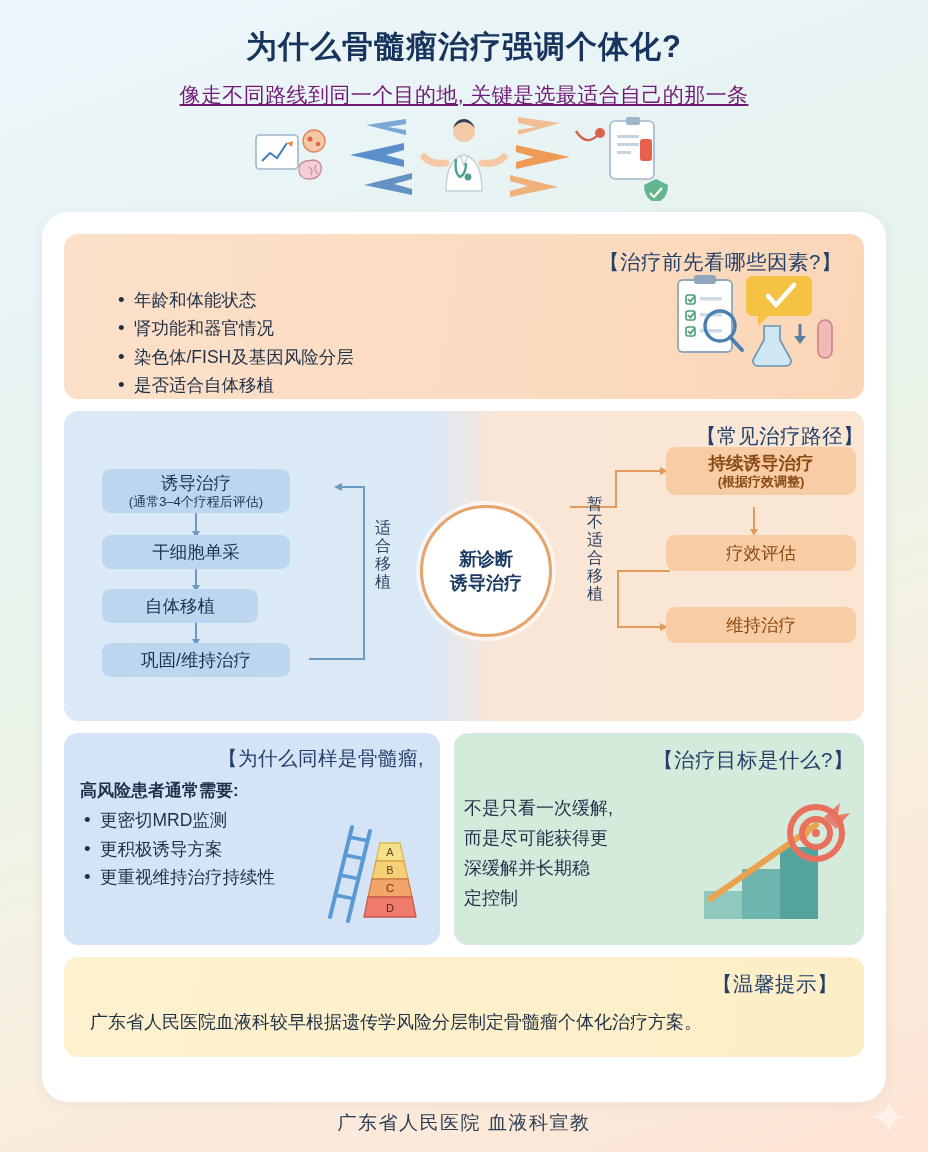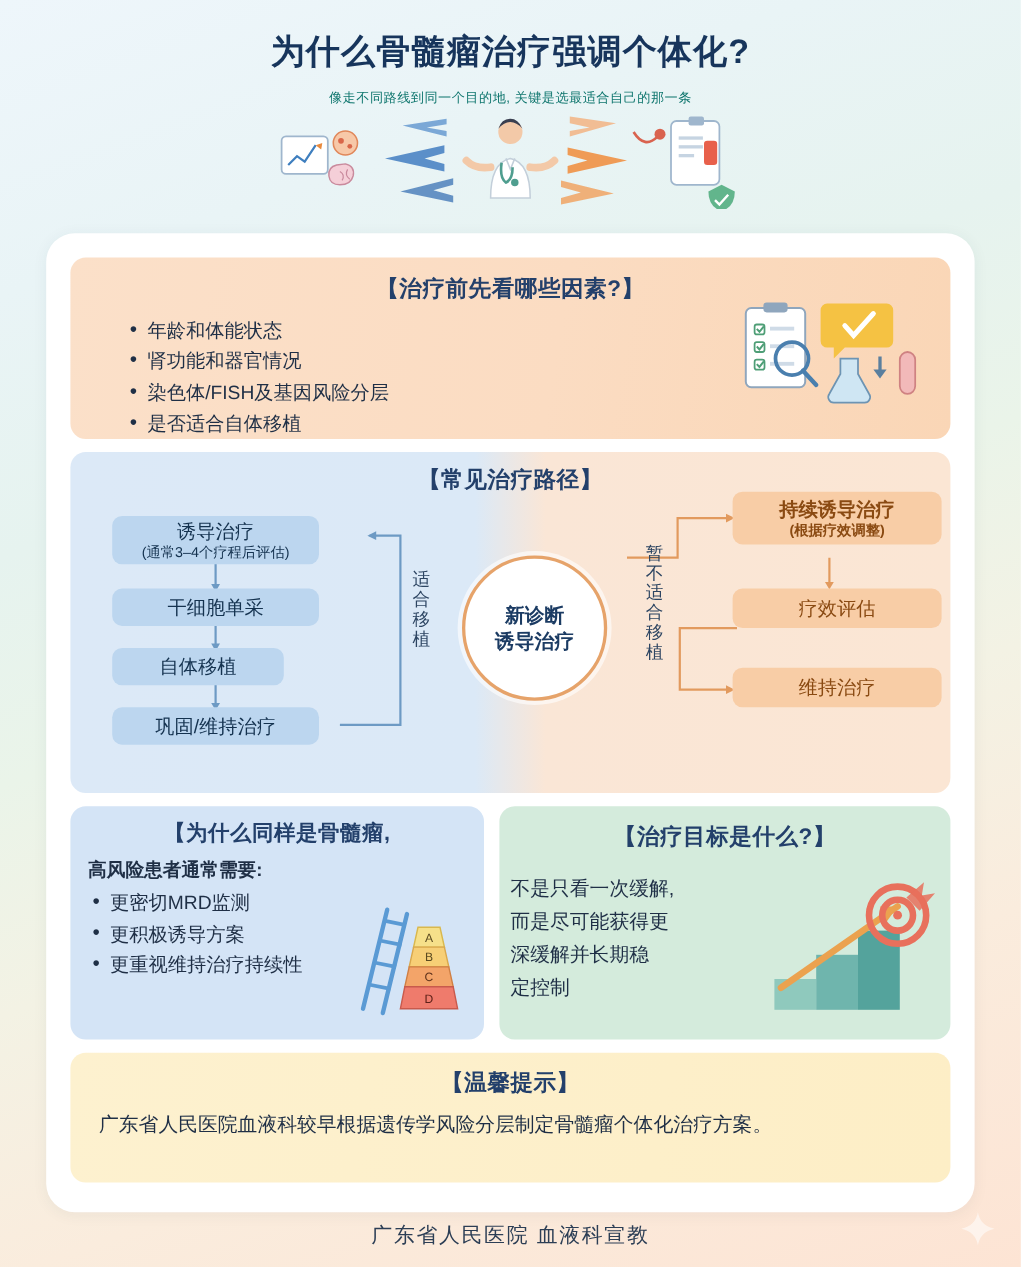--- a/index.html
+++ b/index.html
@@ -12,21 +12,21 @@
     background: linear-gradient(160deg, #eef6fb 0%, #e9f4f6 18%, #e6f3ef 34%, #eaf4e9 48%, #f3f2e4 62%, #faecdd 78%, #fde4d4 100%);
     position: relative;
   }
 
   
   .header { padding: 26px 40px 0; text-align: center; }
   .title {
     font-size: 31px; font-weight: bold; color: #17355c; letter-spacing: 1px;
   }
   .subtitle {
-    margin-top: 13px; font-size: 12px; color: #0f766e; letter-spacing: .4px;
+    margin-top: 13px; font-size: 21px; color: #701a75; letter-spacing: .4px; text-decoration: underline;
   }
 
   
   .hero { height: 86px; position: relative; margin-top: 6px; }
   .hero svg { position: absolute; left: 50%; top: 0; transform: translateX(-50%); }
 
   
   .card {
     position: absolute; left: 42px; top: 212px; width: 844px; height: 890px;
     background: #ffffff; border-radius: 26px;
@@ -35,21 +35,21 @@
   }
 
   .panel { border-radius: 14px; }
 
   
   .factors {
     background: linear-gradient(100deg,#fbe0c9 0%, #fbdcc2 55%, #fad6b6 100%);
     height: 165px; padding: 14px 22px 0; position: relative;
   }
   .panel-head {
-    text-align: center; font-size: 20.5px; font-weight: bold; color: #23406b;
+    text-align: right; font-size: 20.5px; font-weight: normal; color: #23406b;
     letter-spacing: .5px;
   }
   .factors-body { display: flex; margin-top: 10px; }
   .bullets { list-style: none; }
   .bullets li {
     font-size: 17.5px; color: #1f2f46; line-height: 1.62;
     position: relative; padding-left: 20px;
   }
   .bullets li::before {
     content: "•"; position: absolute; left: 4px; top: -1px; font-size: 19px;
@@ -104,21 +104,21 @@
     position: relative;
   }
   .goal-text {
     margin-top: 20px; font-size: 18px; color: #1f2f46; line-height: 1.66;
     width: 210px;
   }
   .goal-art { position: absolute; right: 14px; bottom: 18px; }
 
   
   .tip {
-    margin-top: 12px; height: 118px;
+    margin-top: 12px; height: 100px;
     background: linear-gradient(100deg,#fdf1cf 0%, #fdeec6 100%);
     padding: 13px 26px 0;
   }
   .tip-text {
     margin-top: 10px; font-size: 18px; color: #1f2f46; line-height: 1.58;
   }
 
   .footer {
     position: absolute; left: 0; right: 0; top: 1110px; text-align: center;
     font-size: 19px; color: #2c3e55; letter-spacing: 1.5px;

